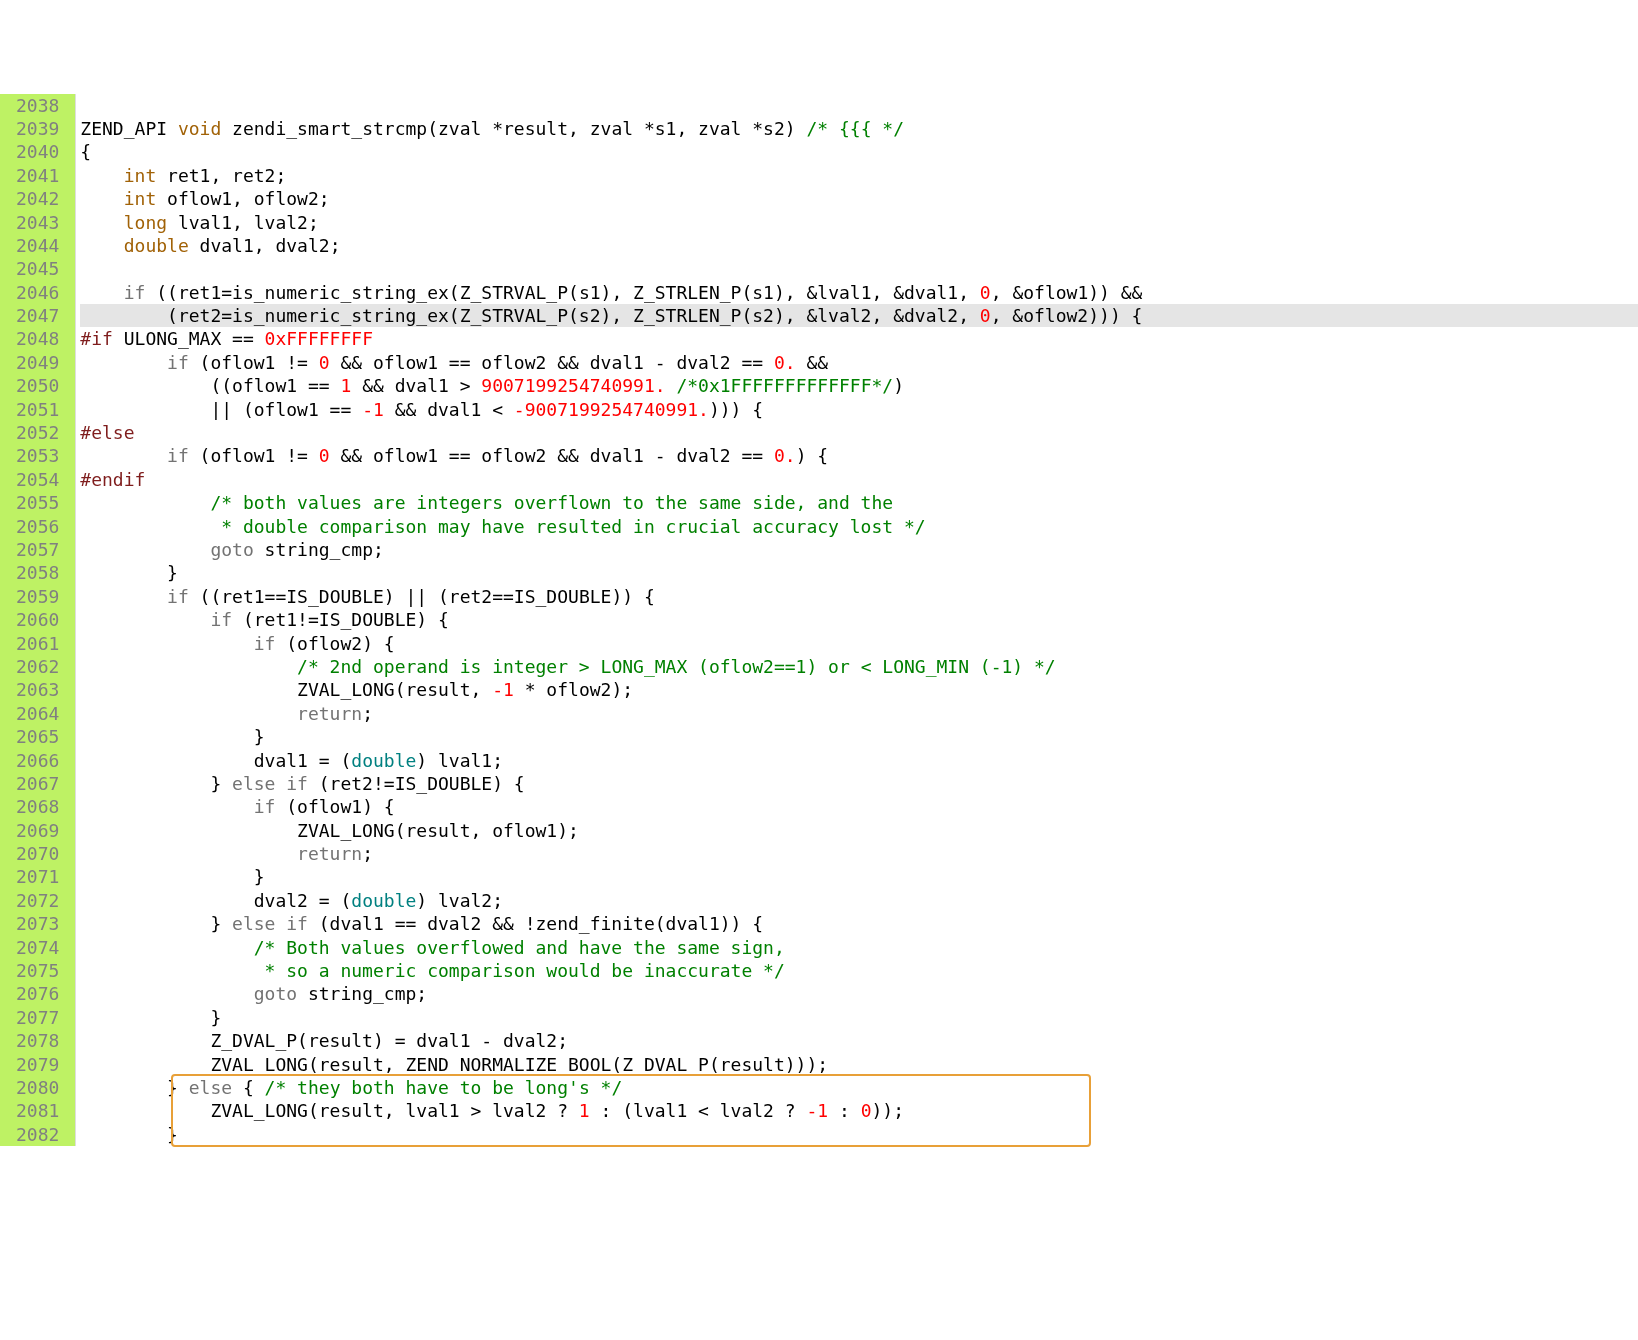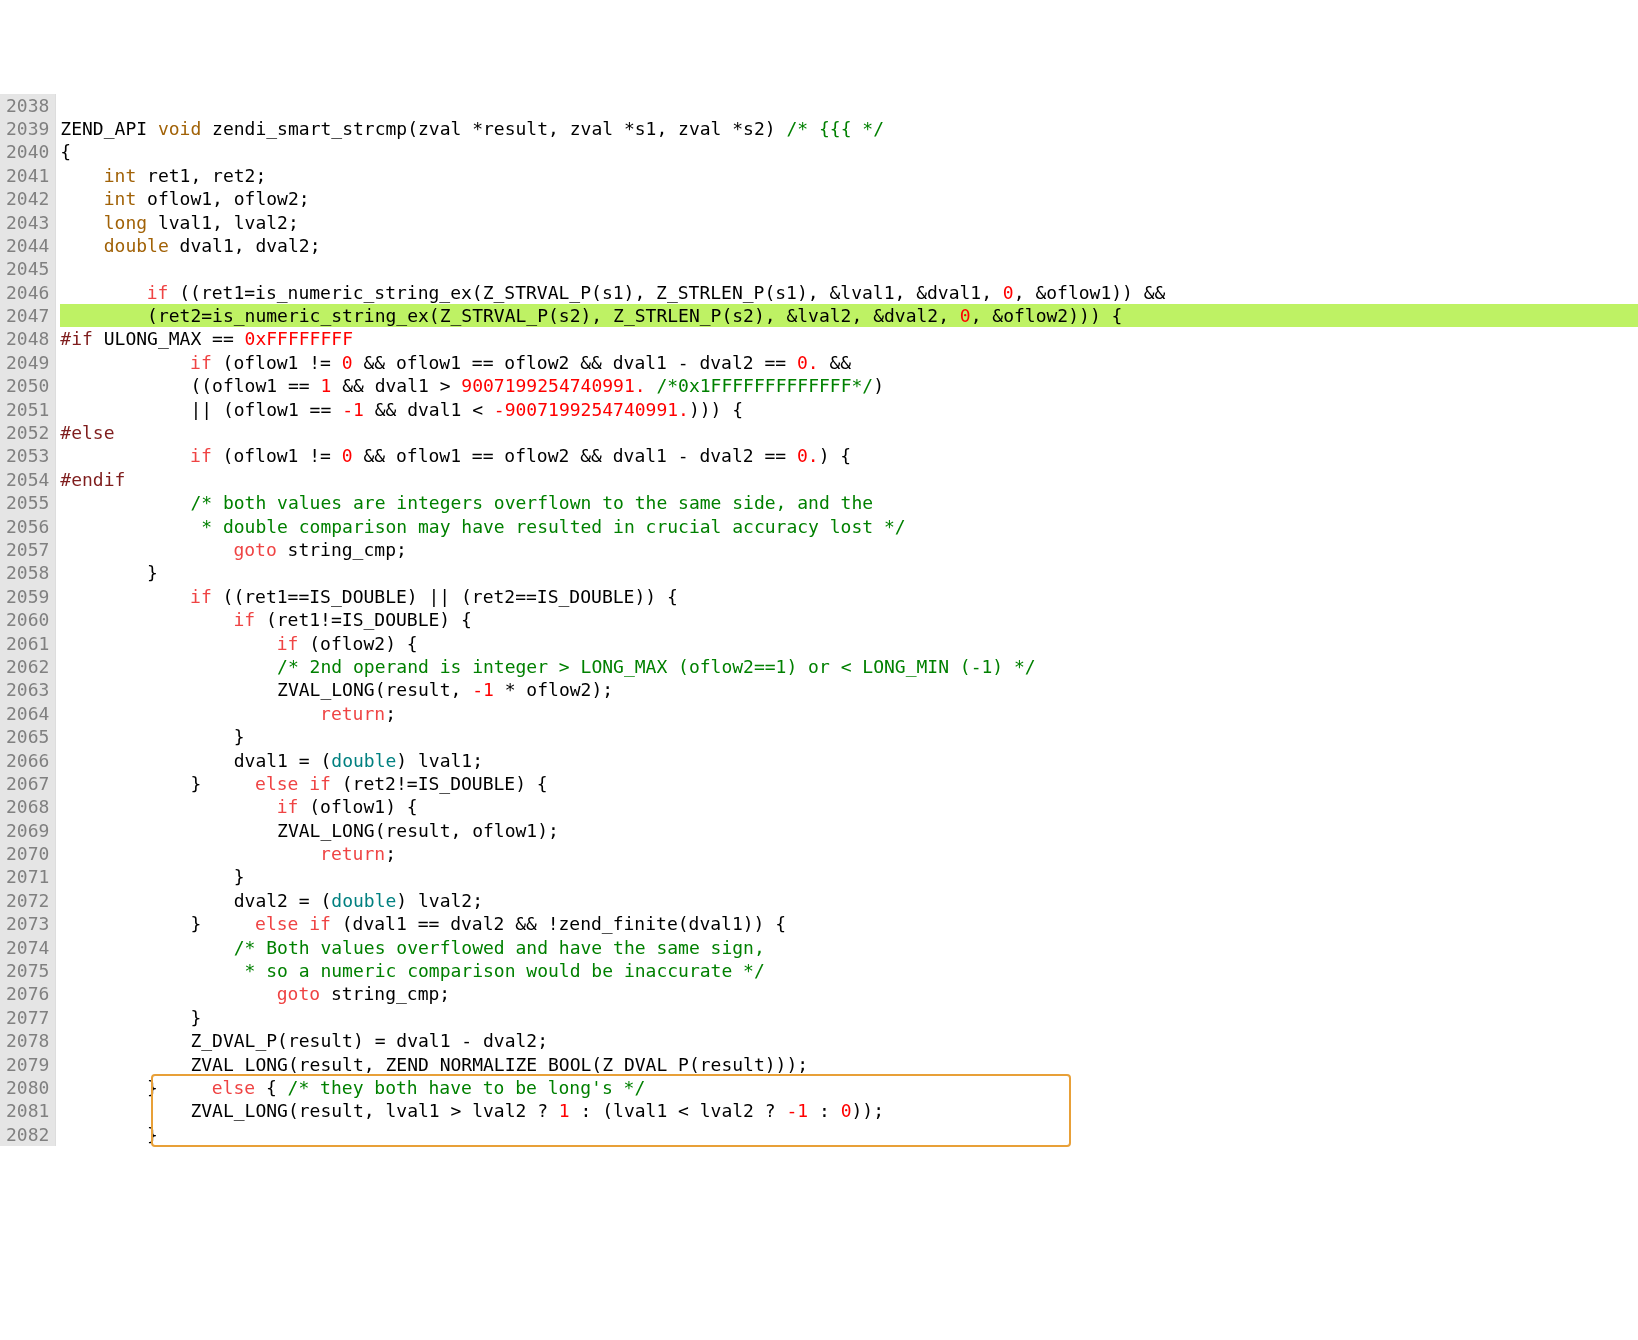--- a/index.html
+++ b/index.html
@@ -8,44 +8,44 @@
       font-size: 18px;
       line-height: 1.3;
       background: #ffffff;
       white-space: pre;
       overflow-x: auto;
     }
     .editor {
       display: flex;
     }
     .gutter {
-      background: #e5e5e5;
+      background: #bef264;
       color: #808080;
       text-align: center;
-      padding: 0 6px;
+      padding: 0 16px;
       user-select: none;
       border-right: 1px solid #ddd;
       flex-shrink: 0;
     }
     .gutter-line {
       height: 23.4px;
     }
     .code {
       padding-left: 4px;
       flex: 1;
     }
     .code-line {
       height: 23.4px;
       position: relative;
     }
     .code-line.highlight {
-      background: #bef264;
+      background: #e5e5e5;
     }
     .kw-type { color: #a16207; }
-    .kw-flow { color: #ef4444; margin-left: 43px; }
+    .kw-flow { color: #737373; }
     .comment { color: #008000; }
     .preproc { color: #7f1d1d; }
     .num { color: #ff0000; }
     .cast { color: #008080; }
     .txt { color: #000000; }
     .highlight-box {
       position: absolute;
       border: 2px solid #e8a038;
       border-radius: 4px;
       pointer-events: none;

